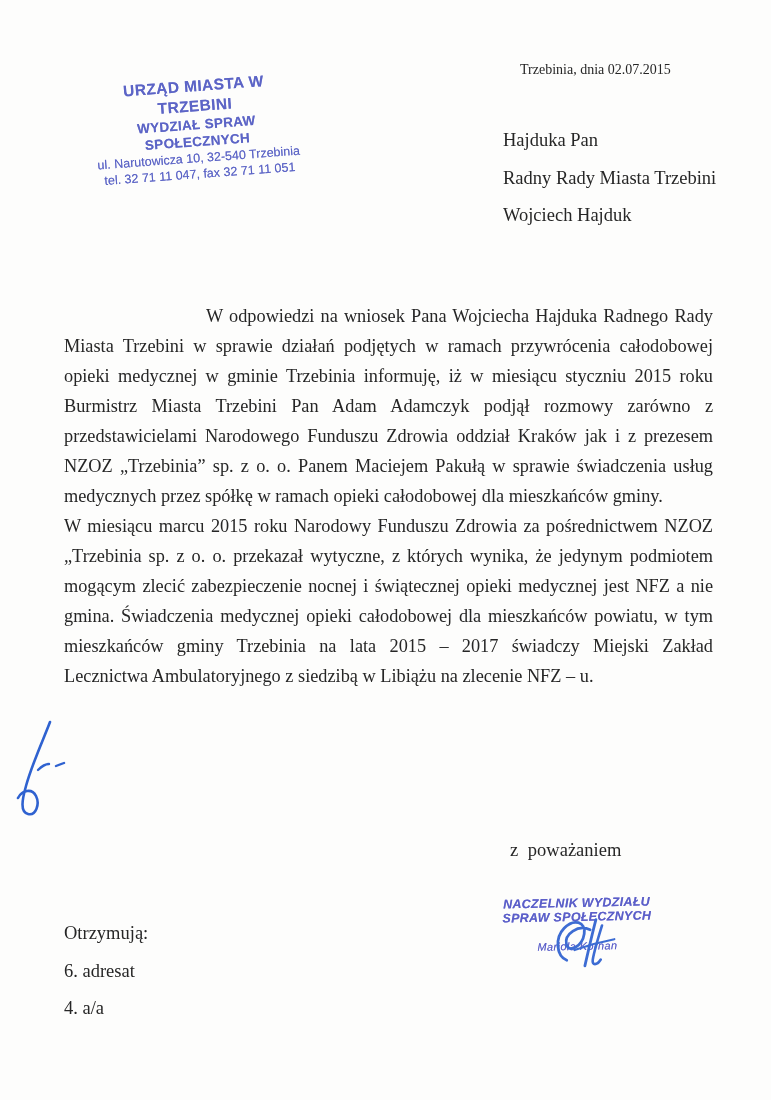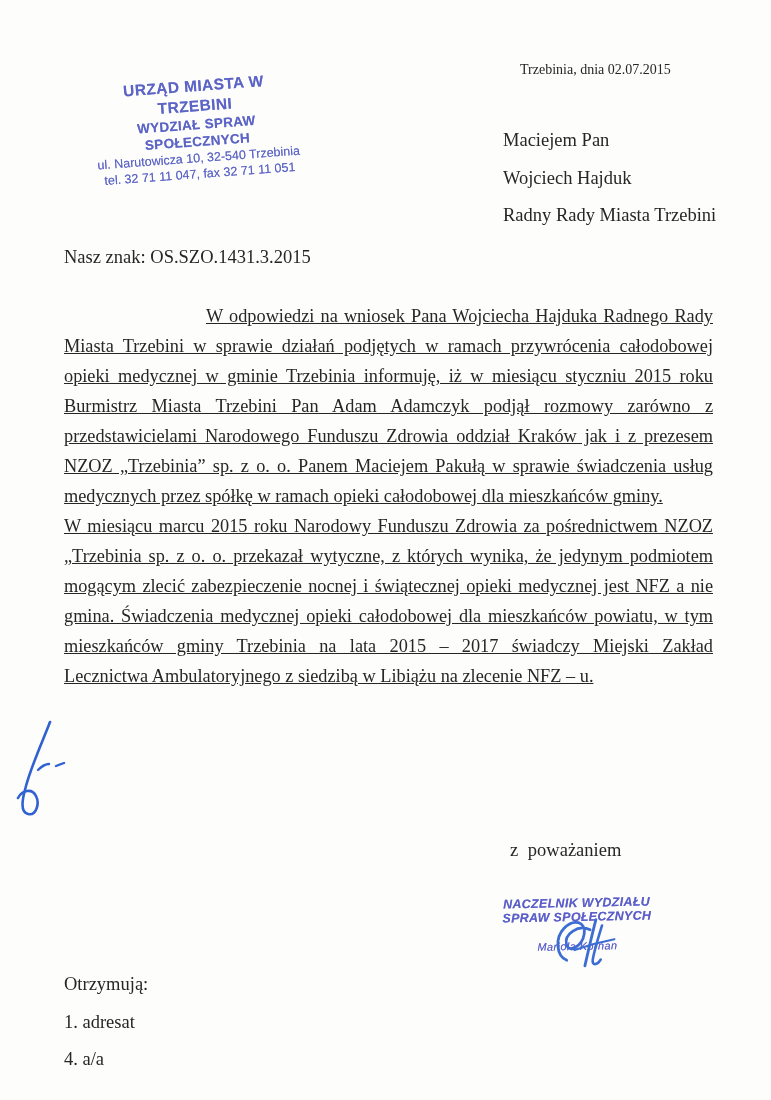--- a/index.html
+++ b/index.html
@@ -58,21 +58,21 @@
 
   
   .letter-body {
     position: absolute;
     left: 64px; top: 301px;
     width: 649px;
     font-size: 18.3px;
     line-height: 30px;
     text-align: justify;
   }
-  .letter-body p { margin: 0; text-decoration: underline; }
+  .letter-body p { margin: 0; }
   .letter-body p.indent-first { text-indent: 142px; }
 
   
   .closing {
     position: absolute;
     left: 494px; top: 840px;
     font-size: 18.5px;
     word-spacing: 5px;
     white-space: nowrap;
     margin-left: 16px;
@@ -108,47 +108,46 @@
   }
   .stamp-bottom .sig-scribble {
     position: absolute;
     left: 52px; top: 20px;
     width: 80px; height: 56px;
   }
 
   
   .distribution {
     position: absolute;
-    left: 64px; top: 966px;
+    left: 64px; top: 915px;
     font-size: 18.5px;
     line-height: 37.5px;
     white-space: nowrap;
   }
 </style>
 </head>
 <body>
 
 <div class="page">
 
   <div class="date-line">Trzebinia, dnia 02.07.2015</div>
 
   <div class="stamp-top">
     <div class="s1">URZĄD MIASTA W TRZEBINI</div>
     <div class="s2">WYDZIAŁ SPRAW SPOŁECZNYCH</div>
     <div class="s3">ul. Narutowicza 10, 32-540 Trzebinia</div>
     <div class="s4">tel. 32 71 11 047, fax 32 71 11 051</div>
   </div>
 
   <div class="addressee">
-    <div>Maciejem Pan</div>
+    <div>Hajduka Pan</div>
+    <div>Radny Rady Miasta Trzebini</div>
     <div>Wojciech Hajduk</div>
-    <div>Radny Rady Miasta Trzebini</div>
   </div>
 
-  <div class="ref-line">Nasz znak: OS.SZO.1431.3.2015</div>
 
   <div class="letter-body">
     <p class="indent-first">W odpowiedzi na wniosek Pana Wojciecha Hajduka Radnego Rady Miasta Trzebini w sprawie działań podjętych w ramach przywrócenia całodobowej opieki medycznej w gminie Trzebinia informuję, iż w miesiącu styczniu 2015 roku Burmistrz Miasta Trzebini Pan Adam Adamczyk podjął rozmowy zarówno z przedstawicielami Narodowego Funduszu Zdrowia oddział Kraków jak i z prezesem NZOZ „Trzebinia” sp. z o. o. Panem Maciejem Pakułą w sprawie świadczenia usług medycznych przez spółkę w ramach opieki całodobowej dla mieszkańców gminy.</p>
     <p>W miesiącu marcu 2015 roku Narodowy Funduszu Zdrowia za pośrednictwem NZOZ „Trzebinia sp. z o. o. przekazał wytyczne, z których wynika, że jedynym podmiotem mogącym zlecić zabezpieczenie nocnej i świątecznej opieki medycznej jest NFZ a nie gmina. Świadczenia medycznej opieki całodobowej dla mieszkańców powiatu, w tym mieszkańców gminy Trzebinia na lata 2015 – 2017 świadczy Miejski Zakład Lecznictwa Ambulatoryjnego z siedzibą w Libiążu na zlecenie NFZ – u.</p>
   </div>
 
   <div class="closing">z poważaniem</div>
 
   <svg class="margin-paraph" viewBox="0 0 66 105" fill="none" xmlns="http://www.w3.org/2000/svg">
     <path d="M46 6 C40 22 28 48 22 70 C18 84 16 96 24 98 C32 100 36 88 32 80 C28 72 18 74 14 82" stroke="#2f62d0" stroke-width="2.6" stroke-linecap="round" fill="none"></path>
@@ -163,17 +162,17 @@
       <path d="M22 44 C12 40 10 22 20 12 C30 2 42 6 40 18 C38 30 24 38 22 28 C20 18 34 8 46 14" stroke="#2f62d0" stroke-width="2.8" stroke-linecap="round" fill="none"></path>
       <path d="M52 4 C48 18 44 34 40 50" stroke="#2f62d0" stroke-width="2.8" stroke-linecap="round" fill="none"></path>
       <path d="M58 10 C54 22 50 34 48 44 C47 50 52 50 56 44" stroke="#2f62d0" stroke-width="2.6" stroke-linecap="round" fill="none"></path>
       <path d="M30 34 C42 30 58 26 70 24" stroke="#2f62d0" stroke-width="2.2" stroke-linecap="round" fill="none"></path>
     </svg>
     <div class="name">Mariola Kornan</div>
   </div>
 
   <div class="distribution">
     <div>Otrzymują:</div>
-    <div>1. adresat</div>
+    <div>6. adresat</div>
     <div>4. a/a</div>
   </div>
 
 </div>
 
 </body></html>

